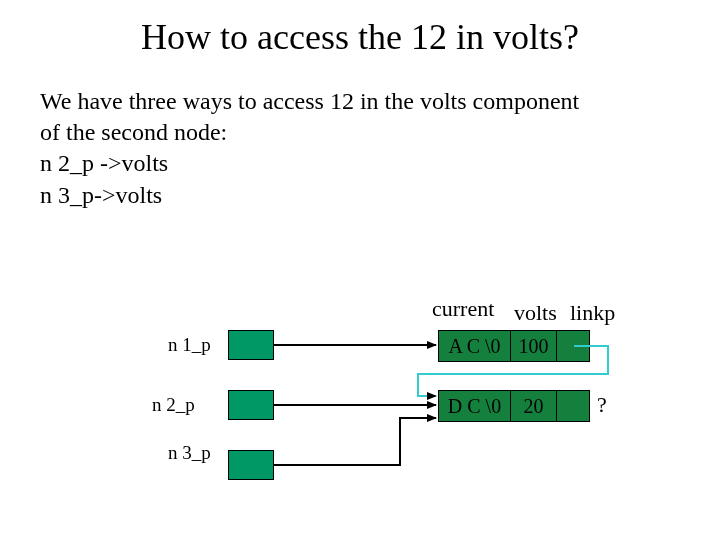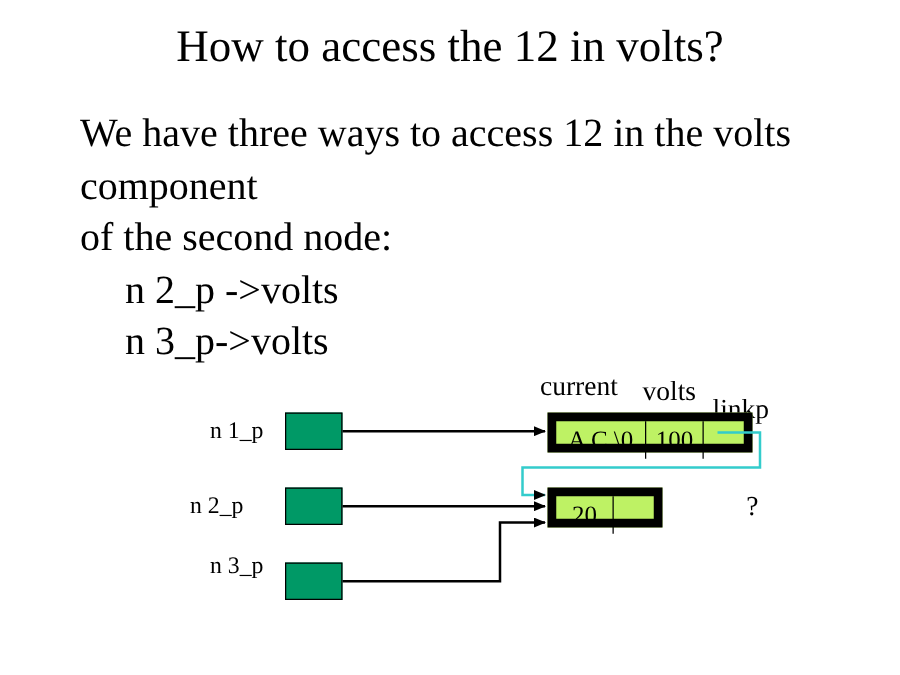--- a/index.html
+++ b/index.html
@@ -20,27 +20,26 @@
     position: absolute;
     top: 16px;
     left: 0;
     width: 720px;
     text-align: center;
     font-size: 36px;
   }
   .body {
     position: absolute;
     top: 86px;
-    left: 64px;
+    left: 40px;
     width: 620px;
-    font-size: 32px;
+    font-size: 24px;
     line-height: 1.3;
   }
   .indent {
-    margin-left: 36px;
   }
   .labels {
     position: absolute;
     font-size: 22px;
   }
   .ptr-label {
     position: absolute;
     font-size: 19px;
     text-align: right;
   }
@@ -48,23 +47,23 @@
     position: absolute;
     width: 46px;
     height: 30px;
     background: #009966;
     border: 1px solid #000;
     box-sizing: border-box;
   }
   .node {
     position: absolute;
     display: flex;
-    border: 7px solid #000000;
+    border: 1px solid #000000;
     box-sizing: border-box;
-    background: #bef264;
+    background: #15803d;
   }
   .cell {
     border-right: 1px solid #000;
     box-sizing: border-box;
     display: flex;
     align-items: center;
     justify-content: center;
     font-size: 20px;
     height: 30px;
   }
@@ -94,38 +93,39 @@
 
   <div class="body">
     <div>We have three ways to access 12 in the volts component</div>
     <div>of the second node:</div>
     <div class="indent">n 2_p -&gt;volts</div>
     <div class="indent">n 3_p-&gt;volts</div>
   </div>
 
   <div class="labels" style="left:432px; top:296px;">current</div>
   <div class="labels" style="left:514px; top:300px;">volts</div>
-  <div class="labels" style="left:570px; top:314px;">linkp</div>
+  <div class="labels" style="left:570px; top:300px;">linkp</div>
 
   <div class="ptr-label" style="left:168px; top:334px;">n 1_p</div>
   <div class="greenbox" style="left:228px; top:330px;"></div>
 
   <div class="ptr-label" style="left:152px; top:394px;">n 2_p</div>
   <div class="greenbox" style="left:228px; top:390px;"></div>
 
   <div class="ptr-label" style="left:168px; top:442px;">n 3_p</div>
   <div class="greenbox" style="left:228px; top:450px;"></div>
 
   <div class="node" style="left:438px; top:330px; height:32px;">
     <div class="cell current">A C \0</div>
     <div class="cell volts">100</div>
     <div class="cell linkp"></div>
   </div>
 
   <div class="node" style="left:438px; top:390px; height:32px;">
+    <div class="cell current">D C \0</div>
     <div class="cell volts">20</div>
     <div class="cell linkp"></div>
   </div>
 
   <div class="q" style="left:597px; top:392px;">?</div>
 
   <svg class="arrows">
     <defs>
       <marker id="ah" markerWidth="10" markerHeight="8" refX="9" refY="4" orient="auto" markerUnits="userSpaceOnUse">
         <path d="M0,0 L10,4 L0,8 Z" fill="#000"></path>

